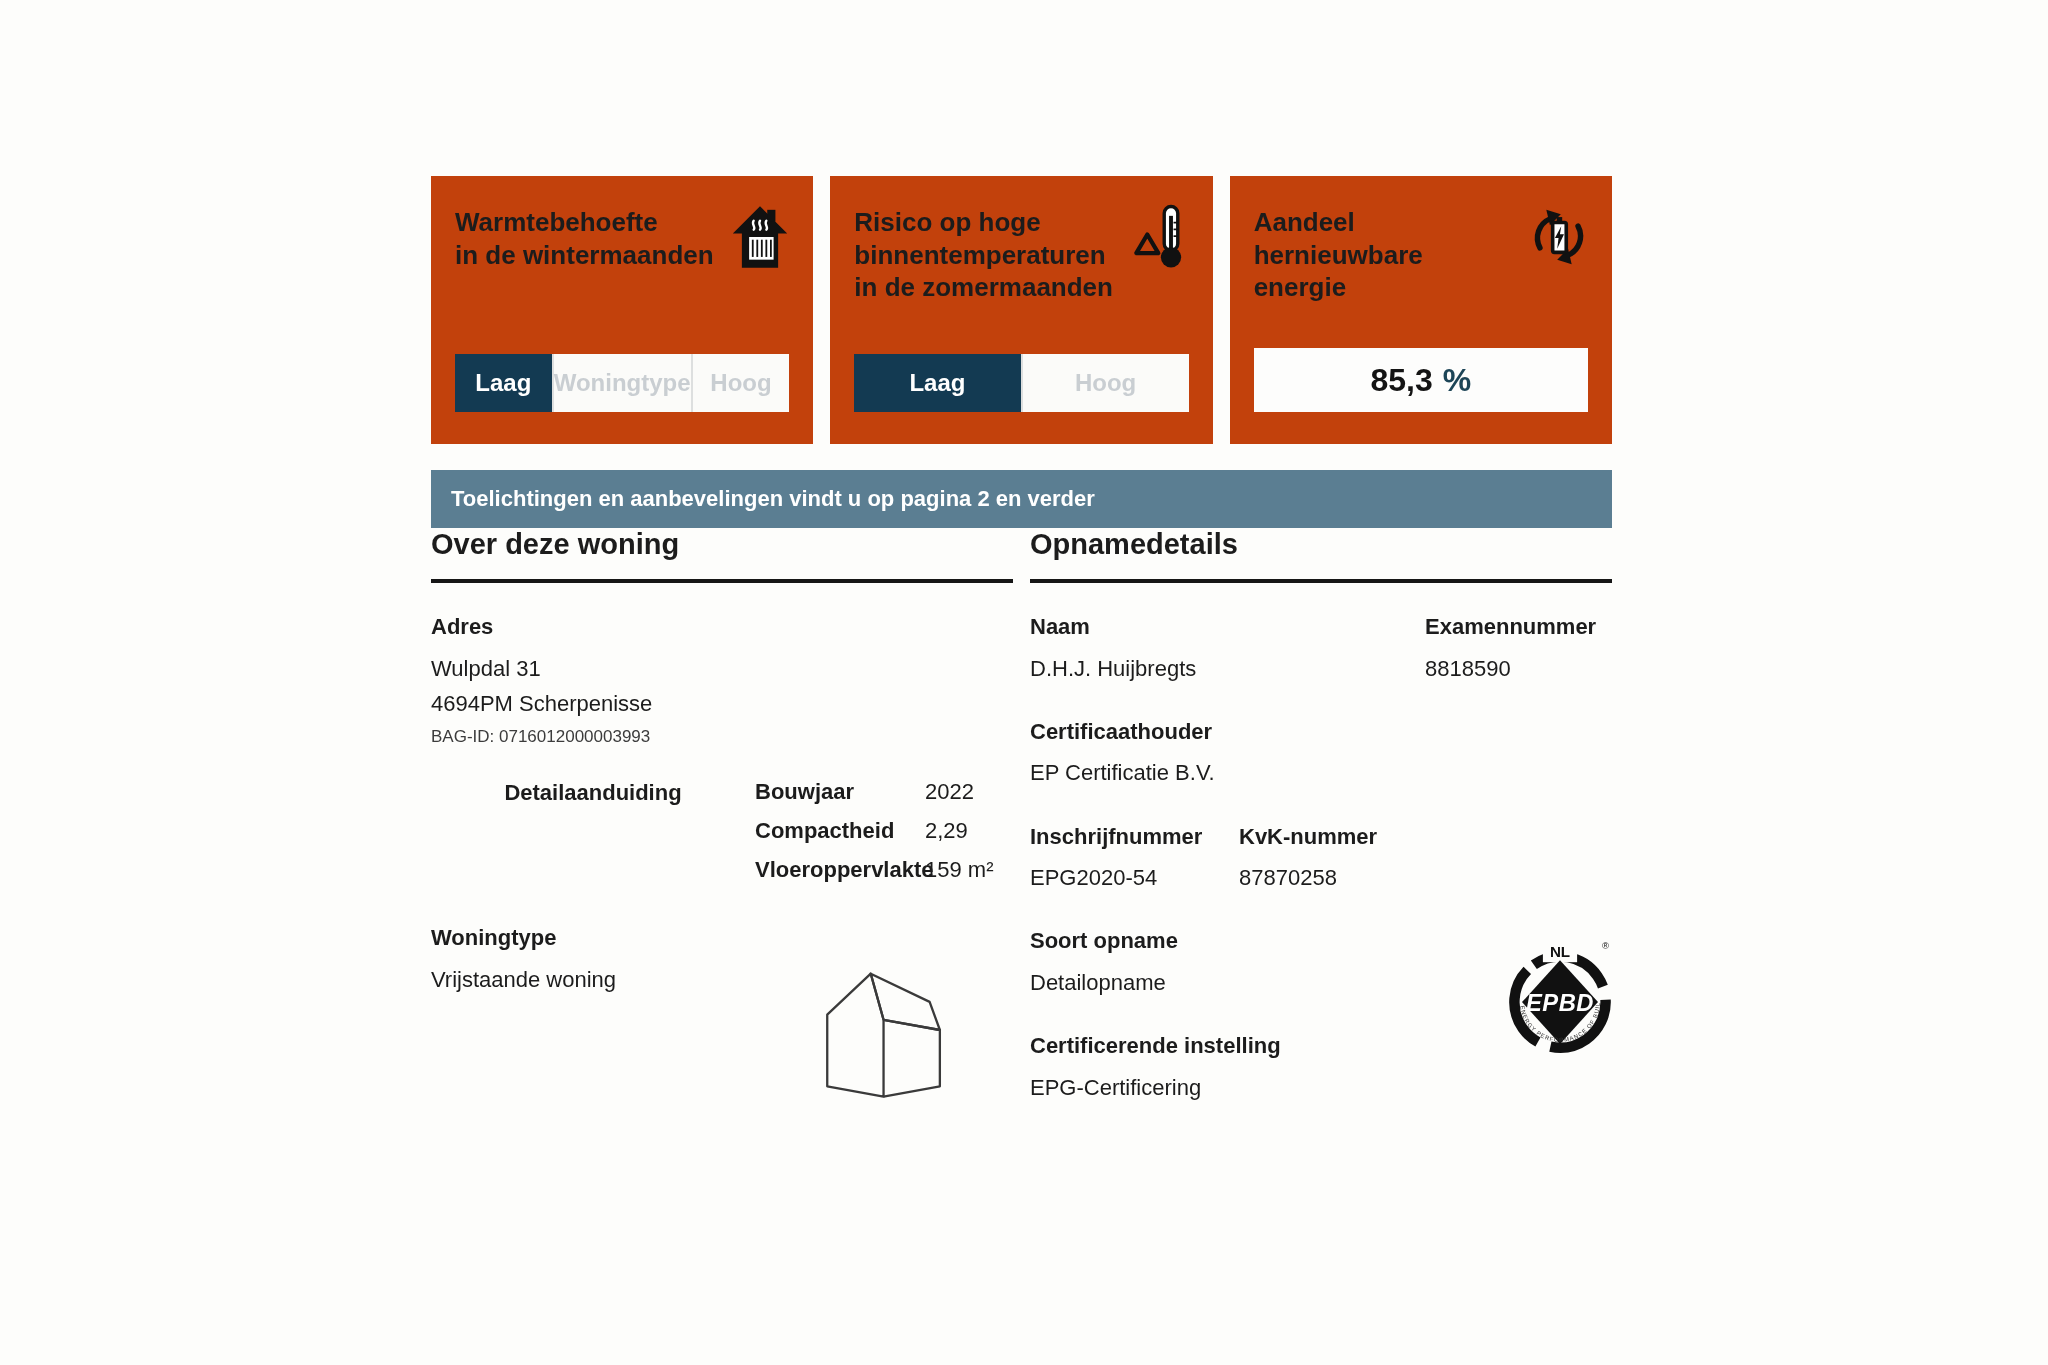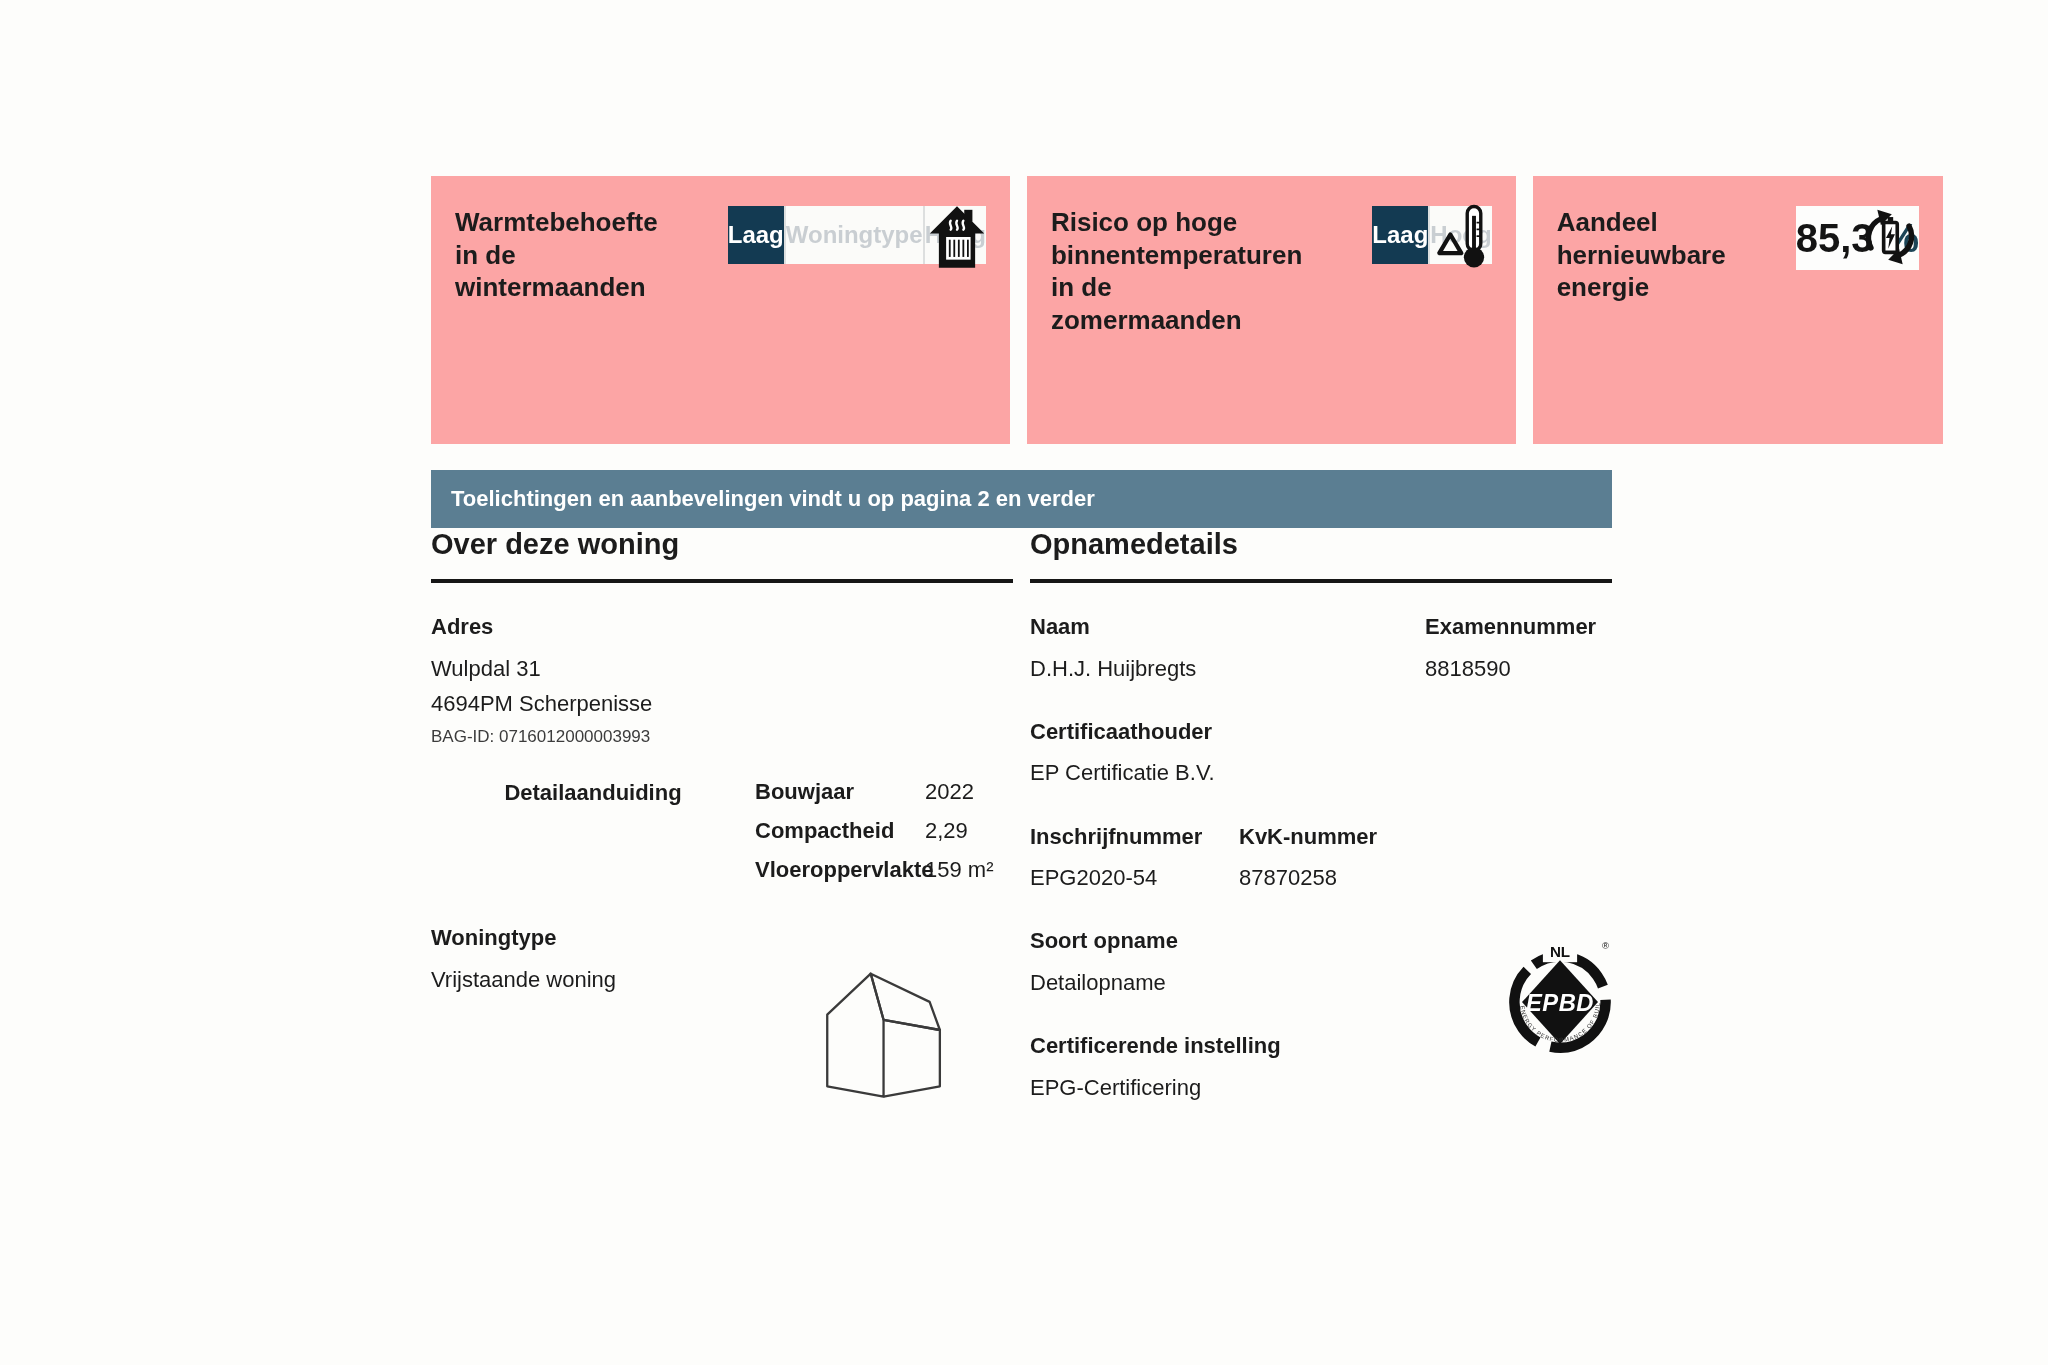--- a/index.html
+++ b/index.html
@@ -9,43 +9,43 @@
     font-family:"Liberation Sans", sans-serif;
     color:#1c1c1c;
     position:relative;
     overflow:hidden;
   }
   .content { position:absolute; left:431px; top:176px; width:1181px; }
 
   
   .cards-row { display:flex; gap:17px; }
   .card {
-    flex:1; height:268px; background:#fca5a5;
-    padding:30px 24px 8px 24px;
+    flex:1; height:268px; background:#c2410c;
+    padding:30px 24px 32px 24px;
     position:relative;
-    display:flex; flex-direction:row; justify-content:space-between;
+    display:flex; flex-direction:column; justify-content:space-between;
   }
   .card-title { font-size:26px; font-weight:bold; line-height:1.25; padding-right:70px; }
   .card-title span { display:block; }
   .card-icon { position:absolute; top:28px; right:24px; width:58px; height:66px; }
   .card-icon svg { width:100%; height:100%; }
 
   .options-row { display:flex; height:58px; }
   .option {
     flex:1; display:flex; align-items:center; justify-content:center;
     font-size:24px; font-weight:bold;
     background:#fbfbf9; color:#c9ced2;
   }
   .option.selected { background:#133a52; color:#ffffff; }
   .option + .option:not(.selected):not(:first-child) { border-left:2px solid #dddfdf; }
 
   .value-box {
     height:64px; background:#fdfdfc;
     display:flex; align-items:center; justify-content:center; gap:10px;
-    font-size:40px; font-weight:bold; color:#141414;
+    font-size:32px; font-weight:bold; color:#141414;
   }
   .value-box .unit { color:#1d4557; }
 
   
   .banner {
     margin-top:26px; height:58px; background:#5b7e92;
     display:flex; align-items:center;
     padding-left:20px;
     color:#ffffff; font-size:22px; font-weight:bold;
   }

